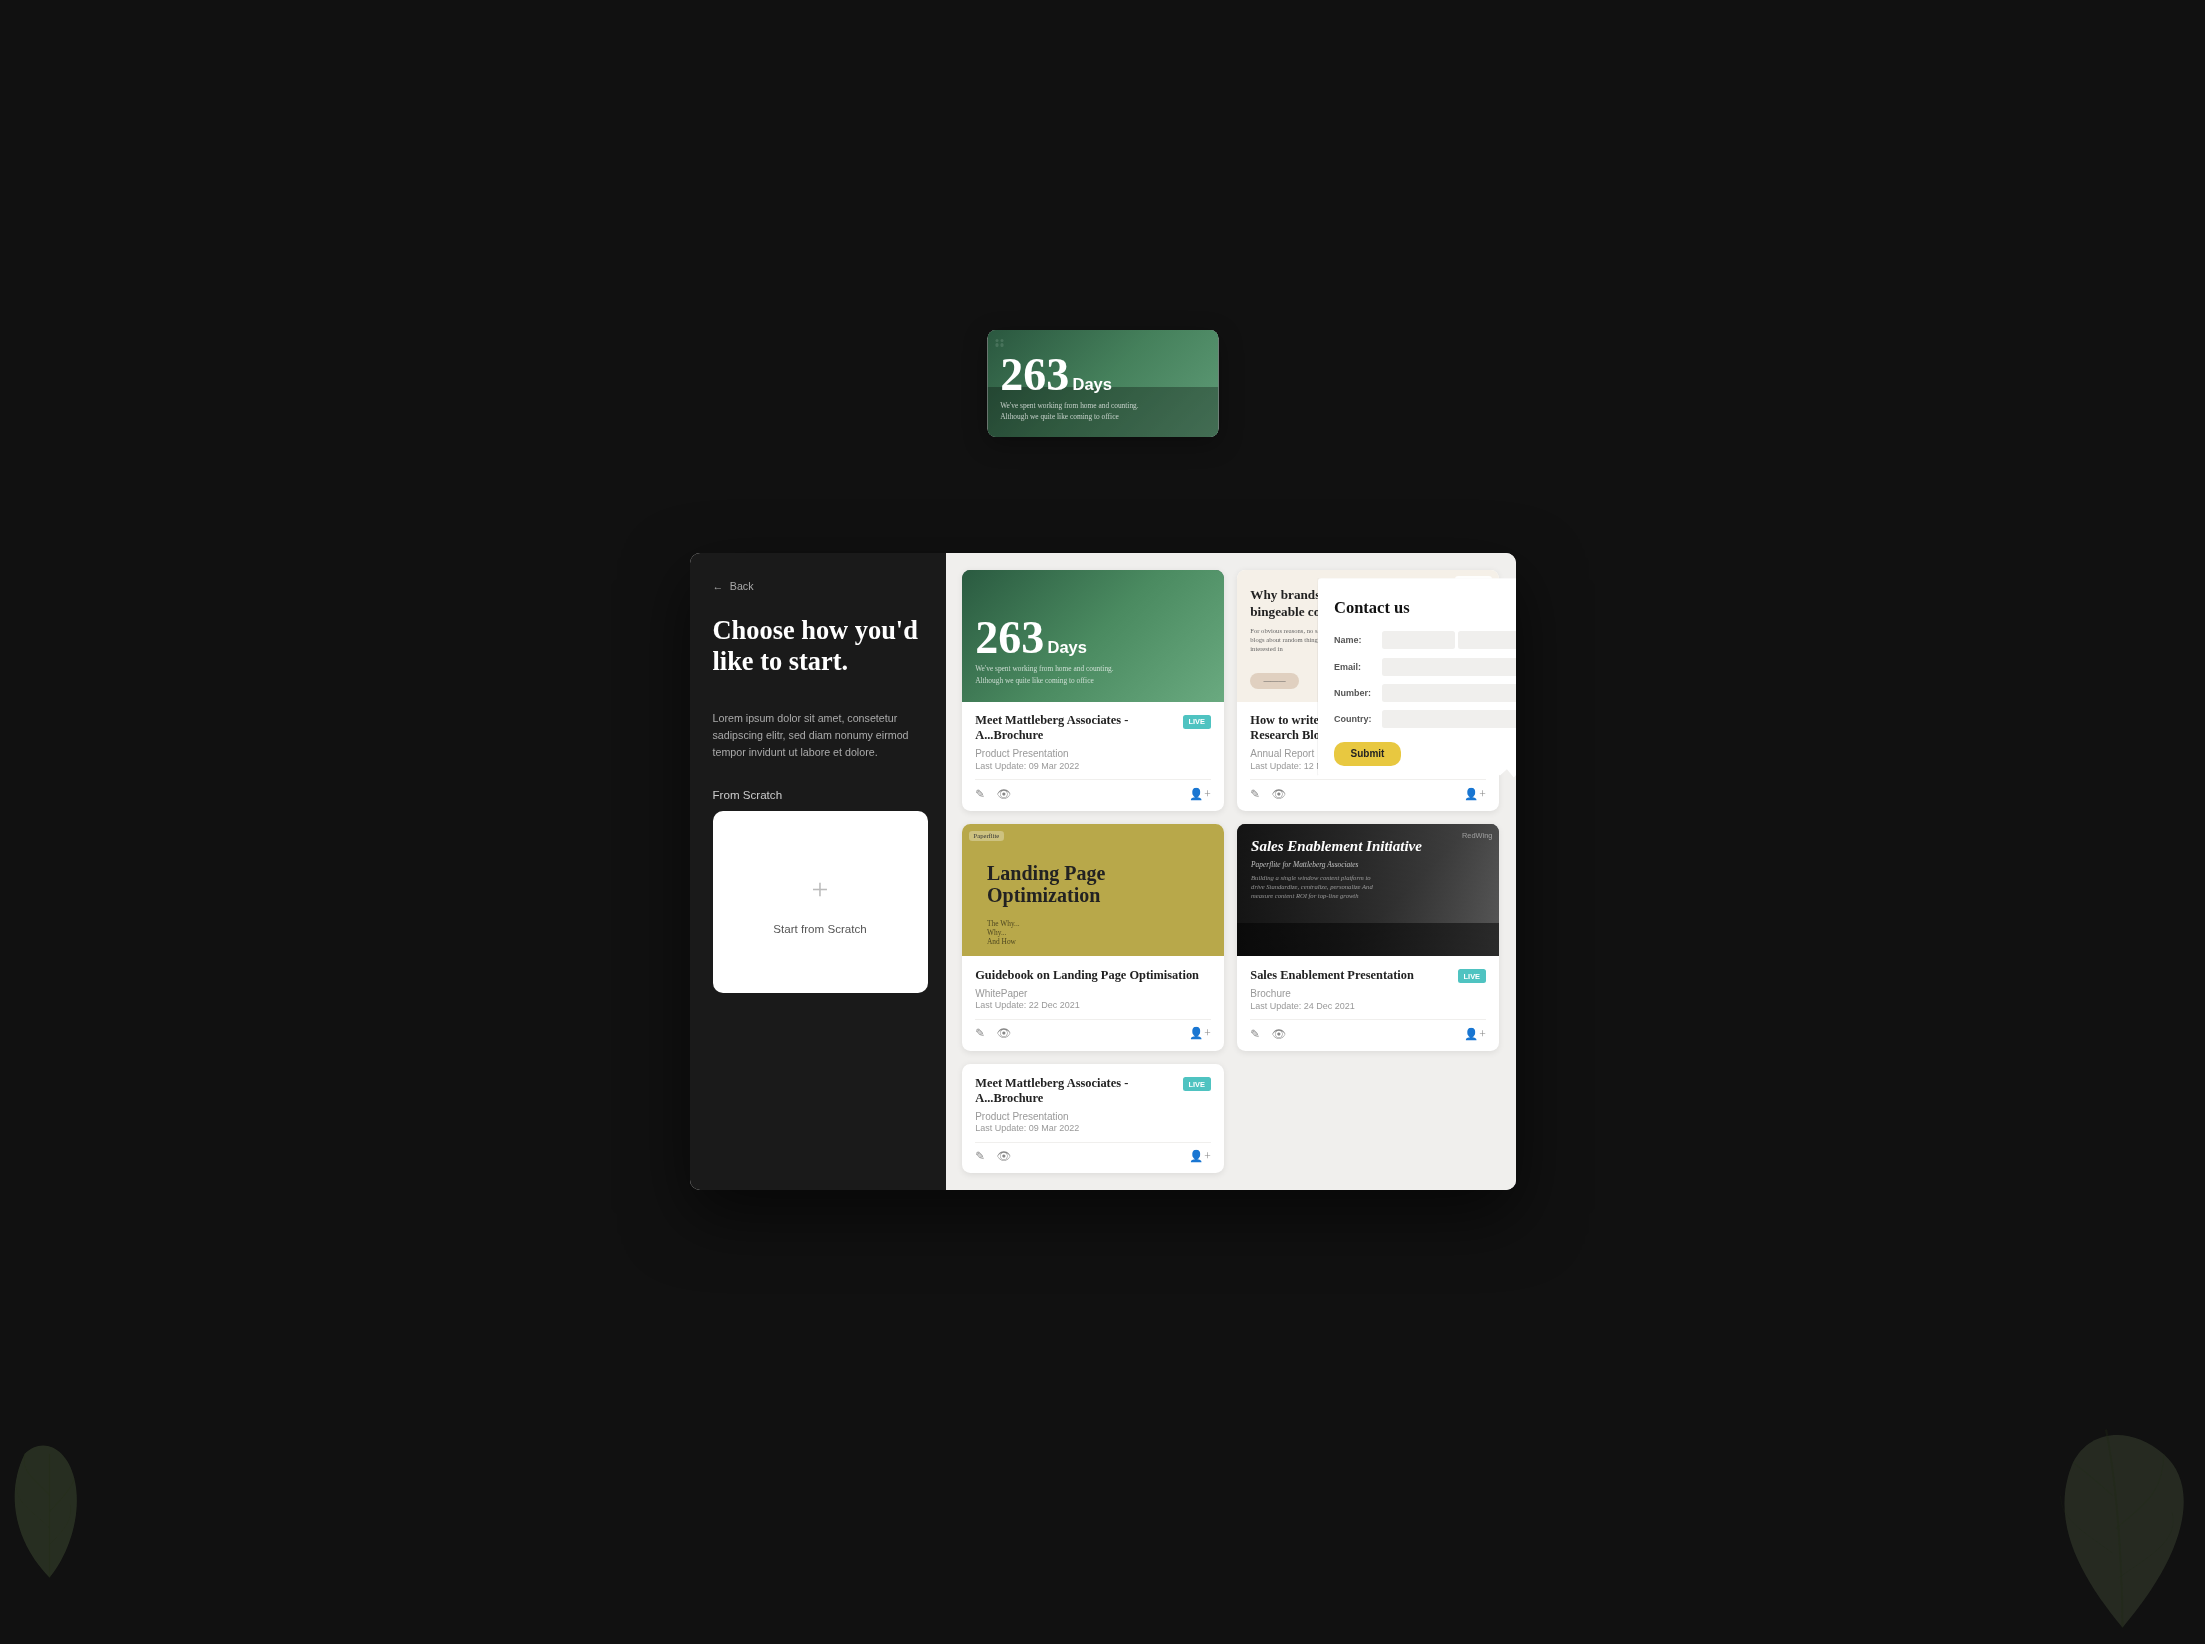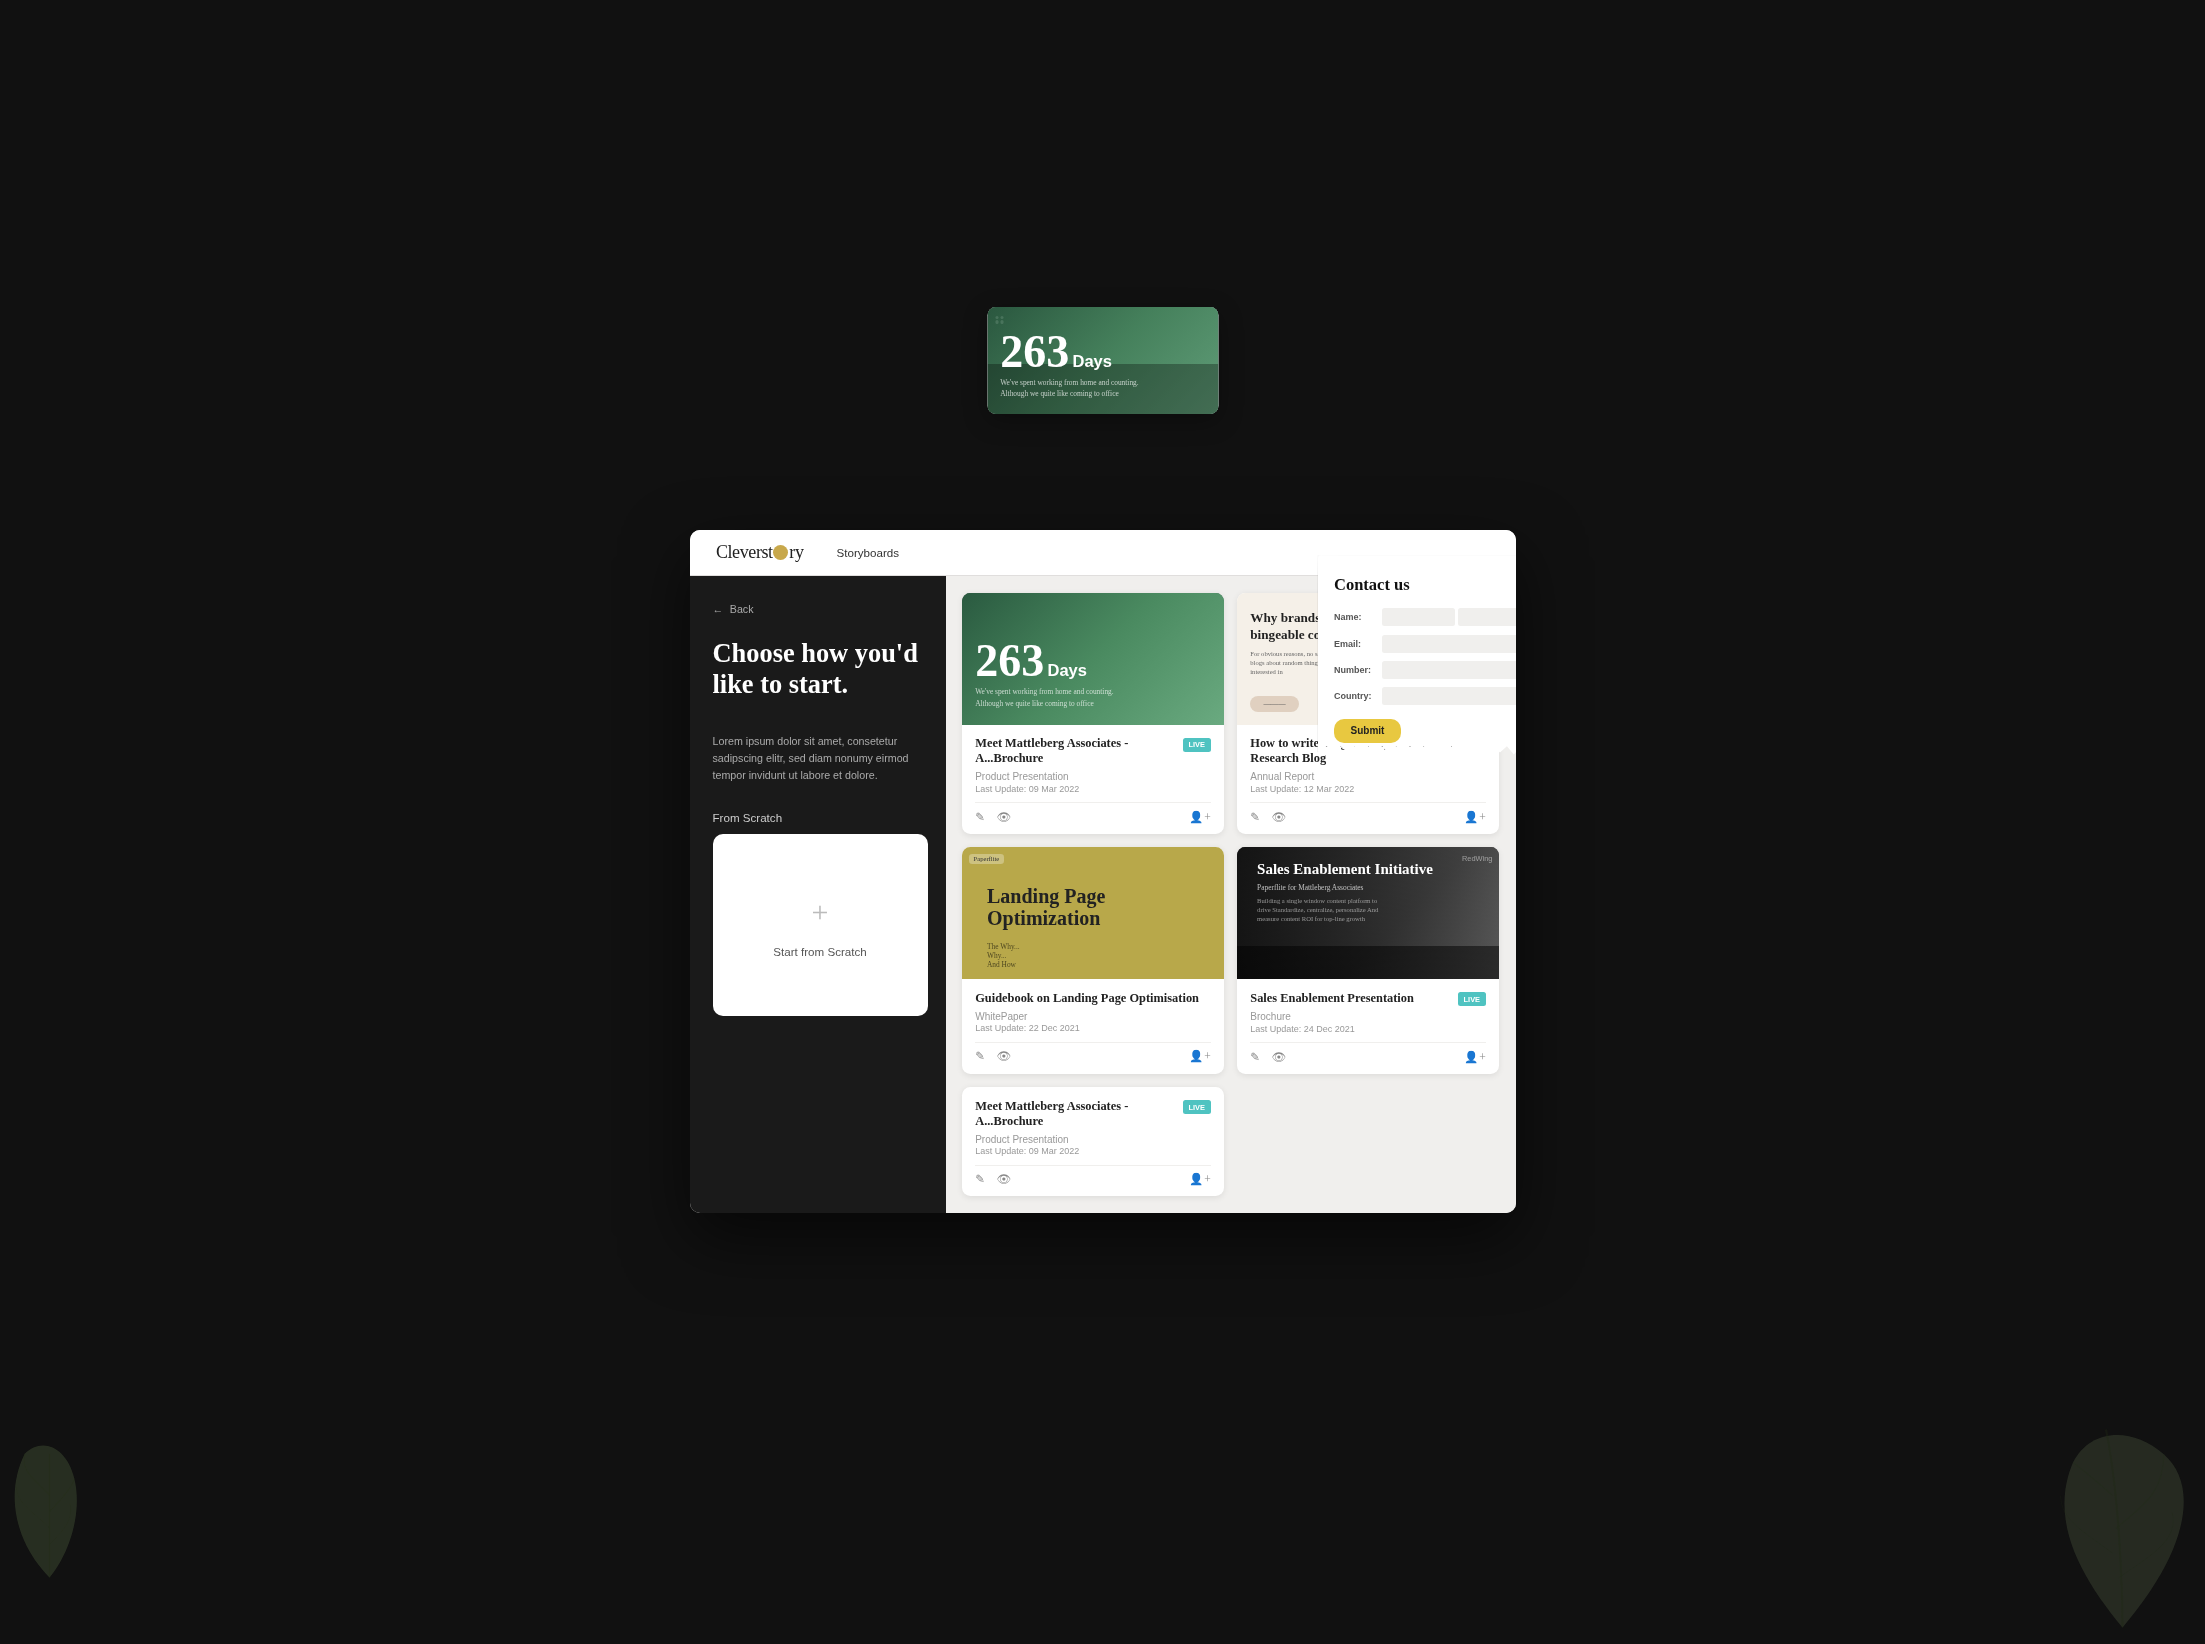--- a/index.html
+++ b/index.html
@@ -371,23 +371,24 @@
       height: 132px;
       overflow: hidden;
     }
     .thumb-sales-overlay {
       position: absolute;
       inset: 0;
       background: linear-gradient(45deg, rgba(0,0,0,0.7) 0%, rgba(0,0,0,0.2) 100%);
     }
     .thumb-sales-text {
       position: absolute;
-      left: 20px;
+      left: 14px;
       top: 13.2px;
       color: #fff;
+      font-style: italic;
     }
     .thumb-sales-title {
       font-size: 15px;
       font-weight: 900;
       font-family: 'Georgia', serif;
       line-height: 1.2;
     }
     .thumb-sales-company {
       font-size: 7.4px;
       color: rgba(255,255,255,0.7);
@@ -581,28 +582,20 @@
           <span class="thumb-263-days">Days</span>
         </div>
         <div class="thumb-263-sub">We've spent working from home and counting.</div>
         <div class="thumb-263-sub" style="margin-top:1.7px;">Although we quite like coming to office</div>
       </div>
     </div>
   </div>
 
   <div class="app-window">
 
-    <div class="header">
-      <div class="logo">
-        <span>Cleverst</span>
-        <span class="logo-dot"></span>
-        <span>ry</span>
-      </div>
-      <div class="nav-item">Storyboards</div>
-    </div>
 
     <div class="main-body">
 
       <div class="sidebar" style="position:relative;">
         <div class="back-btn">
           <span>← </span>
           <span>Back</span>
         </div>
         <div class="sidebar-title">Choose how you'd like to start.</div>
         <div class="sidebar-desc">Lorem ipsum dolor sit amet, consetetur sadipscing elitr, sed diam nonumy eirmod tempor invidunt ut labore et dolore.</div>

